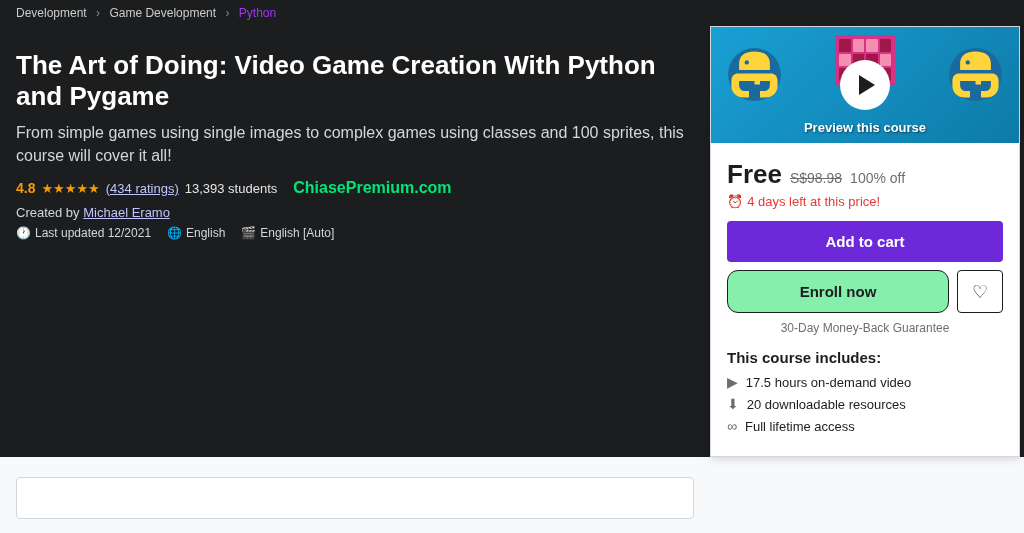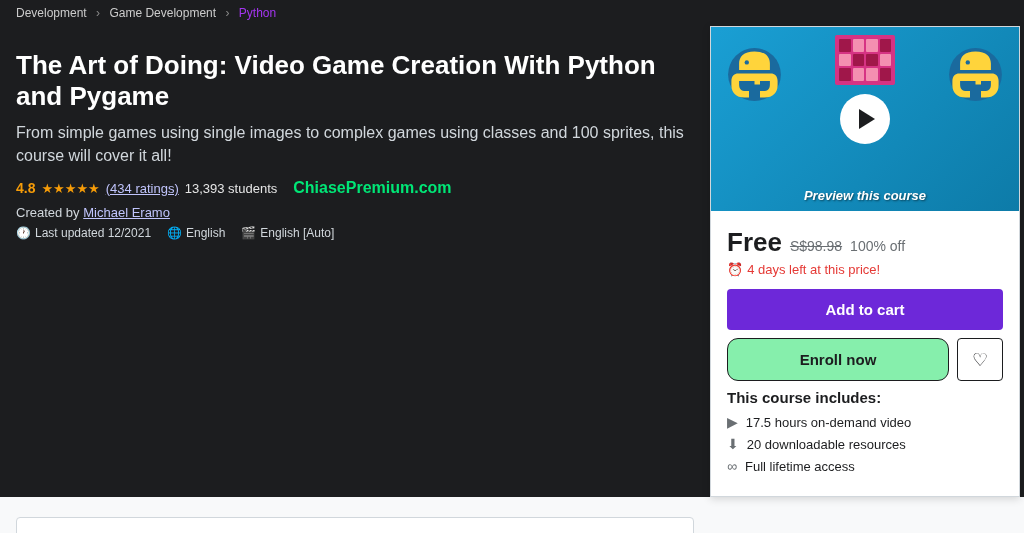--- a/index.html
+++ b/index.html
@@ -91,28 +91,27 @@
 
     .course-card {
       background: white;
       border: 1px solid #d1d7dc;
       box-shadow: 0 2px 8px rgba(0,0,0,0.15);
       margin: 0;
     }
 
     .preview-area {
       background: linear-gradient(135deg, #1a9fd4 0%, #0d7ba8 100%);
-      height: 184px;
+      height: 116px;
       display: flex;
       align-items: center;
       justify-content: center;
       position: relative;
       cursor: pointer;
       overflow: hidden;
-      font-style: italic;
     }
 
     .python-logo-left {
       position: absolute;
       left: 16px;
       top: 20px;
       width: 55px;
       height: 55px;
     }
     .python-logo-right {
@@ -363,20 +362,21 @@
 
         <button class="btn-add-cart">Add to cart</button>
 
         <div class="btn-row">
           <button class="btn-enroll">Enroll now</button>
           <button class="btn-wishlist">
             <span>♡</span>
           </button>
         </div>
 
+        <div class="guarantee">30-Day Money-Back Guarantee</div>
 
         <div class="includes-title">This course includes:</div>
         <ul class="includes-list">
           <li>
             <span class="inc-icon">▶</span>
             <span>17.5 hours on-demand video</span>
           </li>
           <li>
             <span class="inc-icon">⬇</span>
             <span>20 downloadable resources</span>

